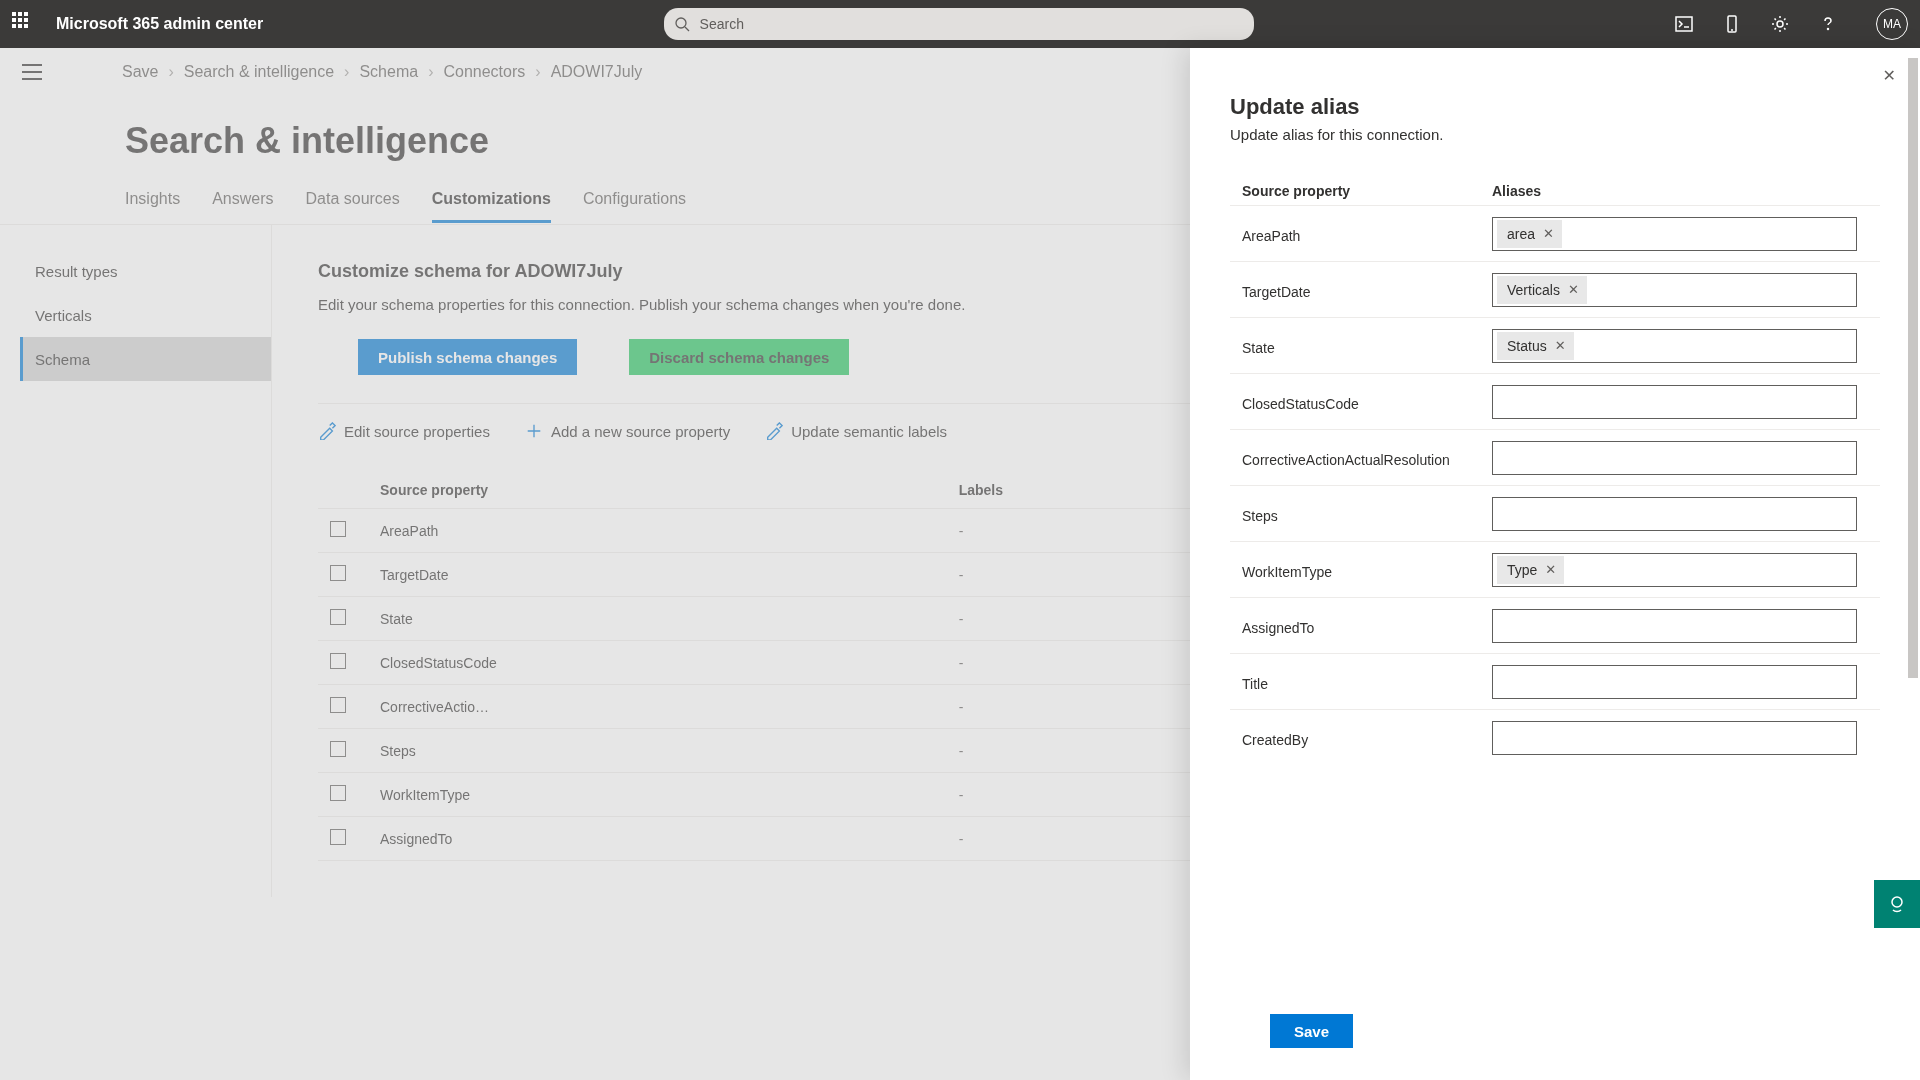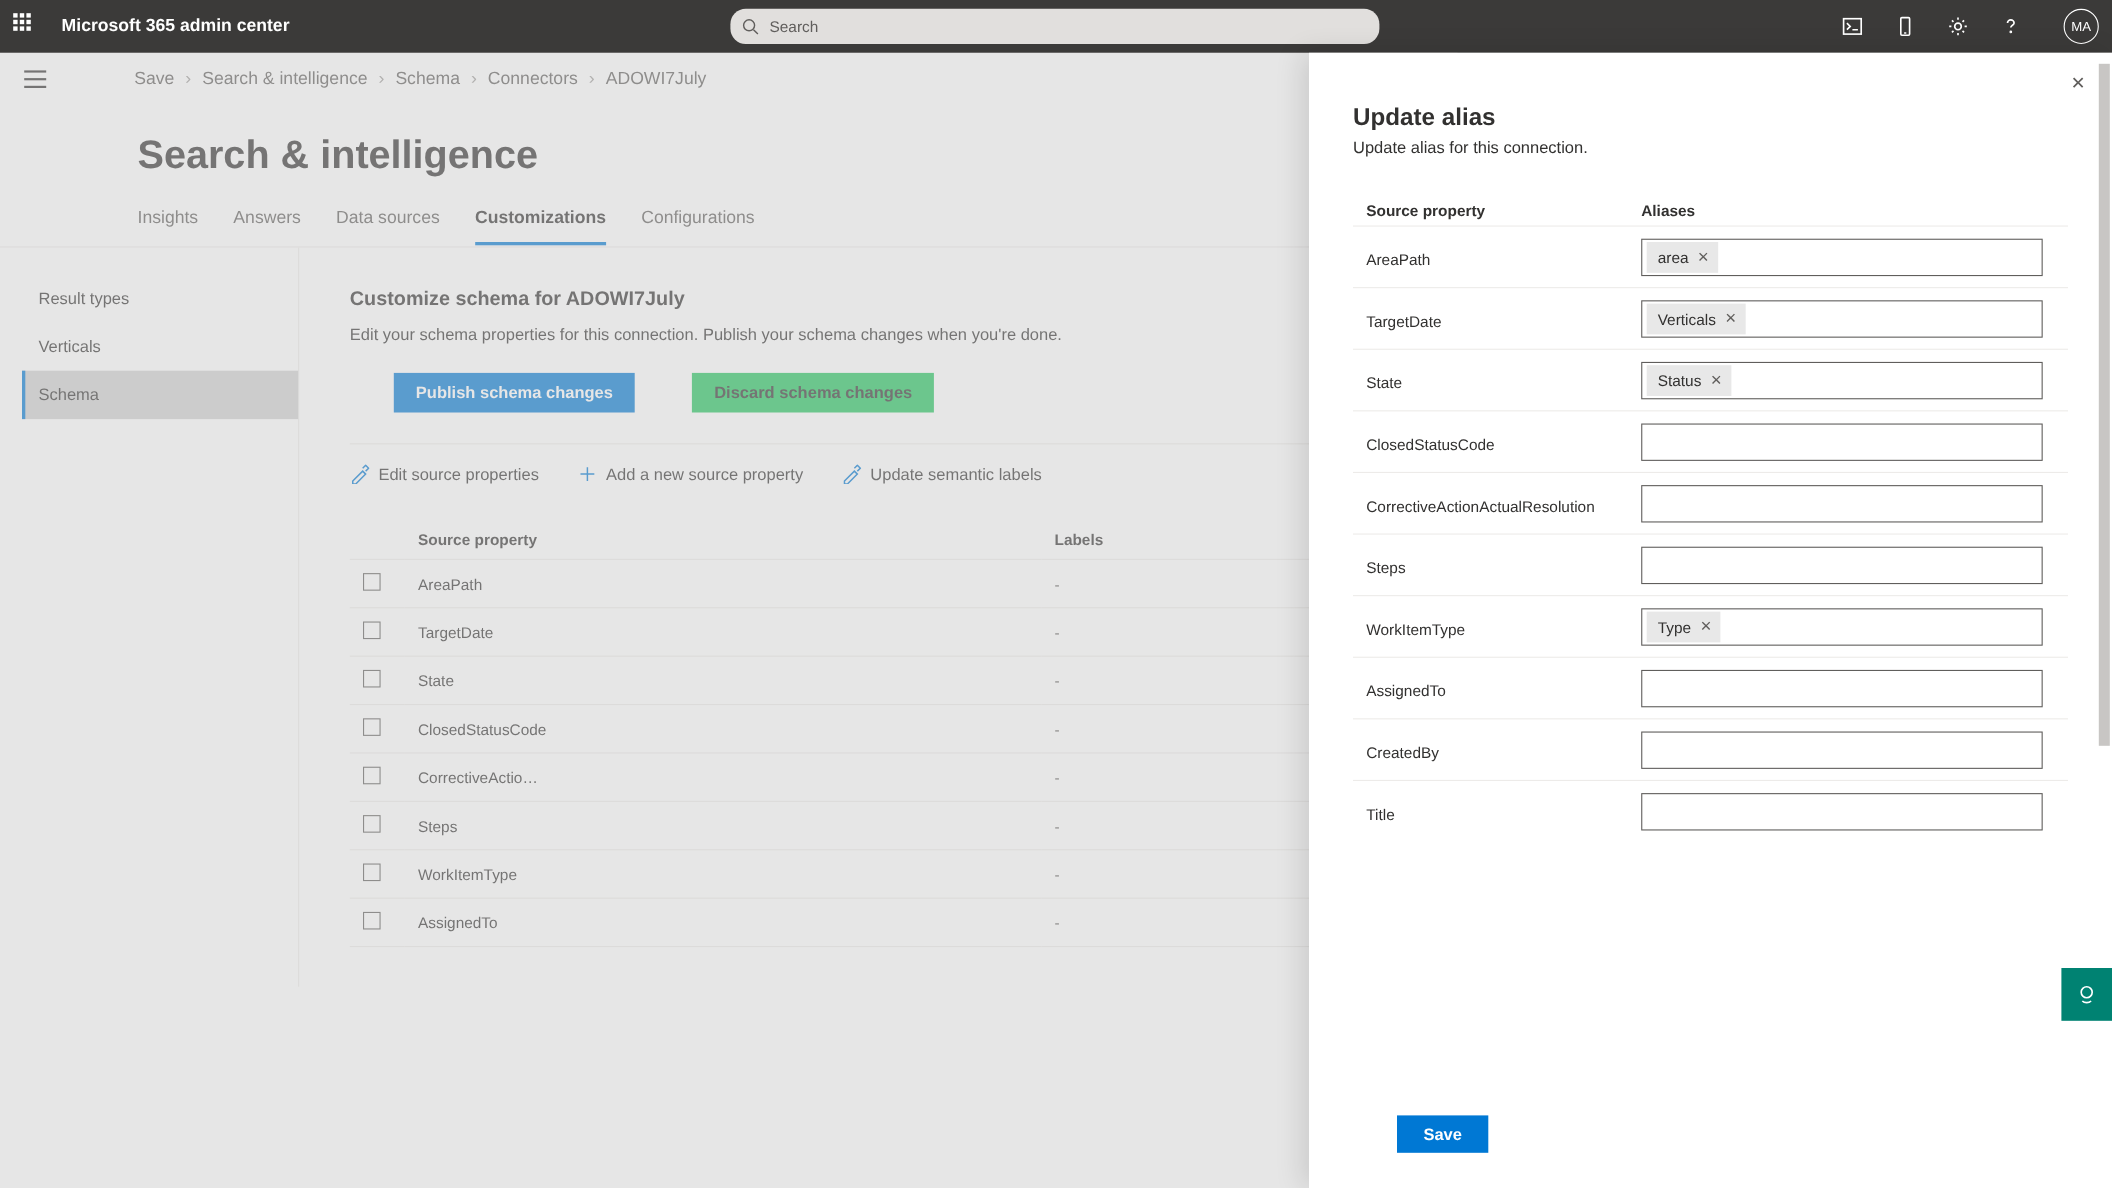--- a/index.html
+++ b/index.html
@@ -350,27 +350,27 @@
             </div>
           </div>
         </div>
         <div class="flyrow">
           <div class="c1">AssignedTo</div>
           <div class="c2">
             <div class="tagbox"></div>
           </div>
         </div>
         <div class="flyrow">
+          <div class="c1">Title</div>
+          <div class="c2">
+            <div class="tagbox"></div>
+          </div>
+        </div>
+        <div class="flyrow">
           <div class="c1">CreatedBy</div>
-          <div class="c2">
-            <div class="tagbox"></div>
-          </div>
-        </div>
-        <div class="flyrow">
-          <div class="c1">Title</div>
           <div class="c2">
             <div class="tagbox"></div>
           </div>
         </div>
       </div>
   </div>
   <div class="flyfoot">
     <button class="btn save">Save</button>
   </div>
   <div class="scrollthumb" style="top:10px; right:2px; height:620px;"></div>

